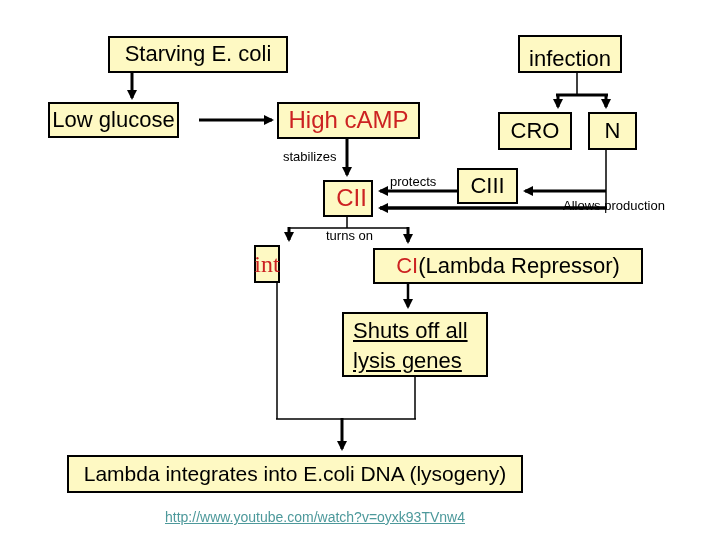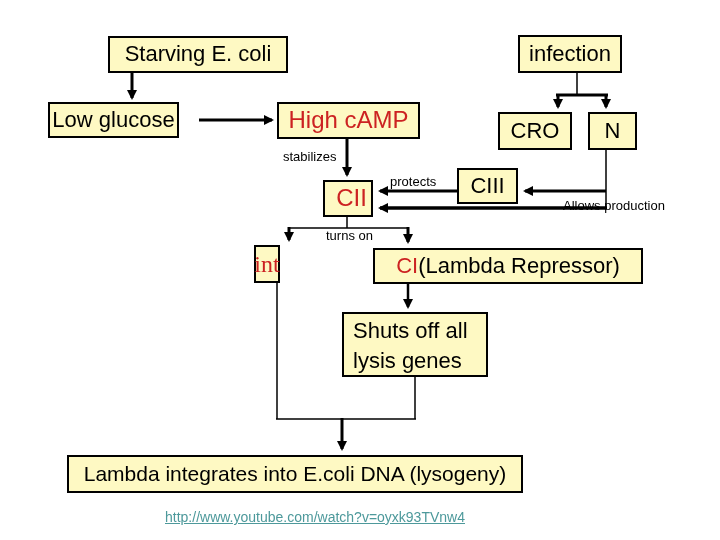--- a/index.html
+++ b/index.html
@@ -30,21 +30,21 @@
     line-height: 1.1;
     z-index: 2;
   }
   .red-text { color: #cc2222; }
   .big { font-size: 24px; }
   .box.left-align {
     justify-content: flex-start;
     padding-left: 9px;
     white-space: normal;
   }
-  .two-line { display: block; line-height: 1.35; padding-top: 2px; }
+  .two-line { display: block; line-height: 1.35; padding-top: 2px; text-decoration: underline; }
   .edge-label {
     position: absolute;
     font-size: 13px;
     line-height: 1;
     z-index: 3;
     white-space: nowrap;
   }
   .url-link {
     position: absolute;
     left: 165px;
@@ -88,21 +88,21 @@
       <line x1="415" y1="377" x2="415" y2="419" stroke-width="1.5"></line>
       <line x1="276" y1="419" x2="416" y2="419" stroke-width="1.5"></line>
       <line x1="342" y1="418" x2="342" y2="449" stroke-width="3" marker-end="url(#ah)"></line>
     </g>
   </svg>
 
   <div class="box" style="left:108px; top:36px; width:180px; height:37px;">
     <span>Starving E. coli</span>
   </div>
 
-  <div class="box" style="left:518px; top:35px; width:104px; height:38px;">
+  <div class="box" style="left:518px; top:35px; width:104px; height:38px;align-items:flex-end;">
     <span>infection</span>
   </div>
 
   <div class="box" style="left:48px; top:102px; width:131px; height:36px;">
     <span>Low glucose</span>
   </div>
 
   <div class="box big red-text" style="left:277px; top:102px; width:143px; height:37px;">
     <span>High cAMP</span>
   </div>

